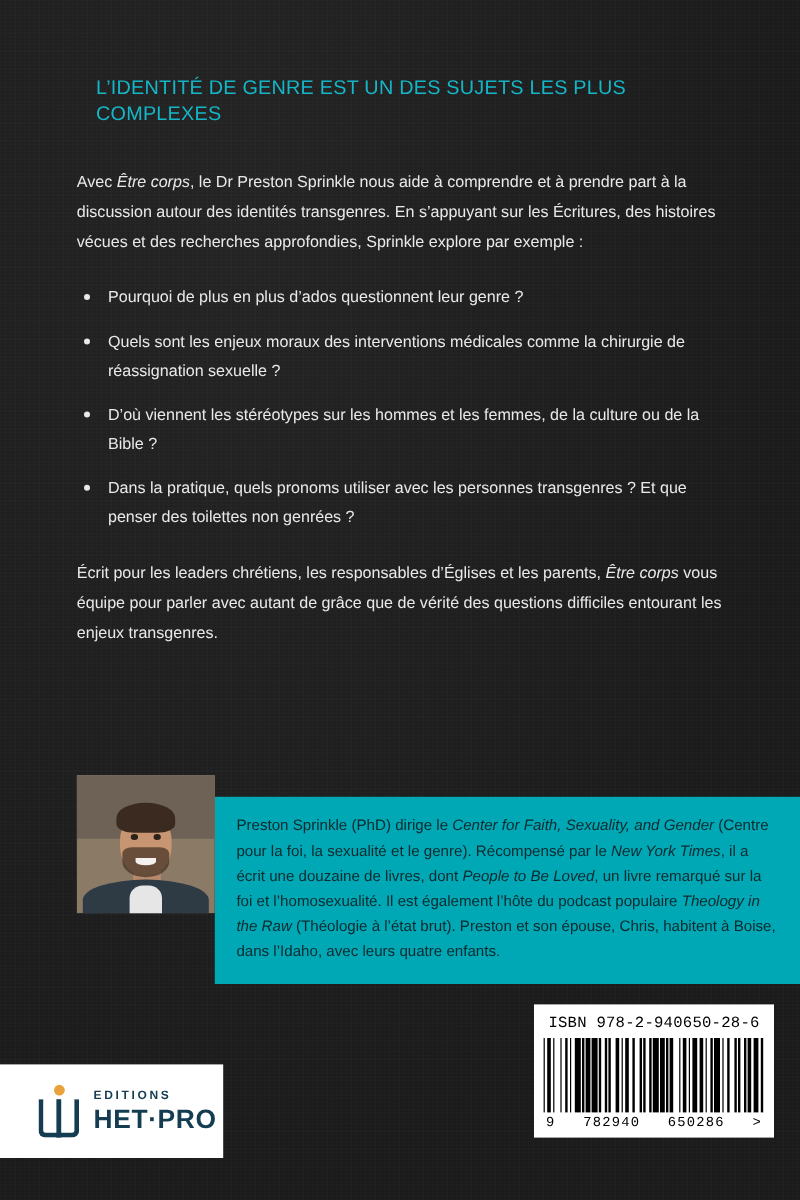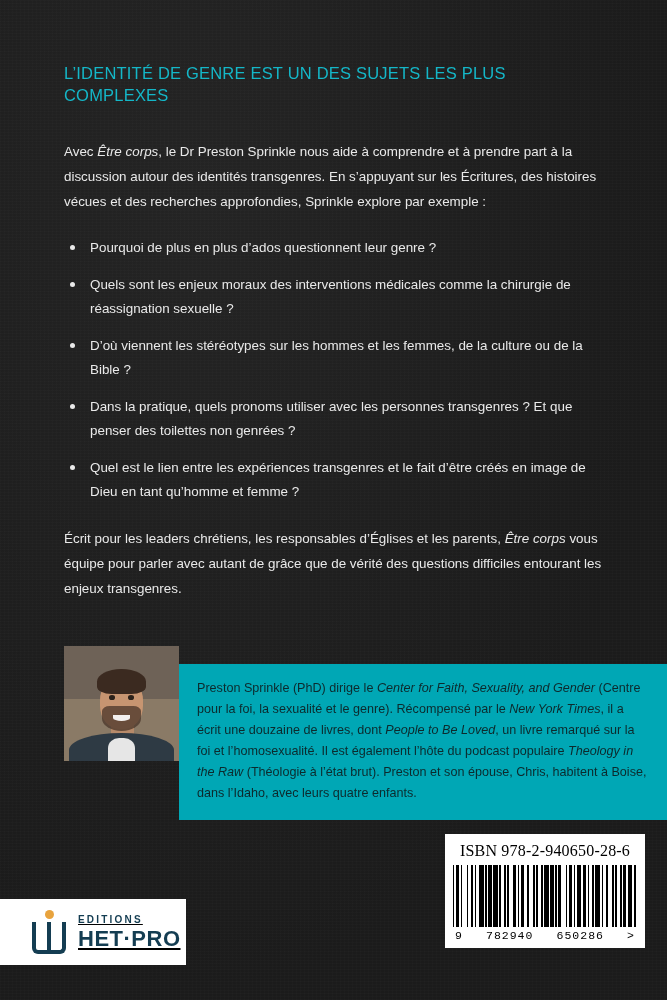--- a/index.html
+++ b/index.html
@@ -34,21 +34,21 @@
   
   .headline {
     margin-top: 62px;
   }
   .headline .ln {
     font-size: 16.5px;
     letter-spacing: 0.2px;
     line-height: 22px;
     font-weight: 400;
   }
-  .teal { color: #14b7c8; }
+  .teal { color: #14b7c8; margin-left: 16px; }
   .red  { color: #e03a3a; }
 
   
   .body-text {
     color: #e9e9e9;
     font-size: 13.4px;
     line-height: 25px;
     margin-top: 33px;
     font-weight: 300;
   }
@@ -134,24 +134,24 @@
   .isbn-block {
     position: absolute;
     right: 22px; bottom: 52px;
     width: 200px;
     background: #ffffff;
     padding: 6px 8px 6px 8px;
     text-align: center;
   }
   .isbn-text {
     color: #000;
-    font-size: 16px;
+    font-size: 13px;
     letter-spacing: .2px;
     margin: 2px 0 5px 0;
-    font-family: Liberation Serif, serif;
+    font-family: Liberation Mono, monospace;
   }
   .barcode {
     height: 62px;
     display: flex;
     align-items: flex-end;
     justify-content: center;
     gap: 0;
   }
   .barcode i {
     display: block;
@@ -165,27 +165,26 @@
     font-size: 11.5px;
     color: #000;
     padding: 2px 2px 0 2px;
     letter-spacing: 1px;
   }
 
   
   .publisher {
     position: absolute;
     left: 0; bottom: 35px;
-    width: 186px; height: 66px;
+    width: 186px; height: 78px;
     background: #ffffff;
     display: flex;
     align-items: center;
     padding-left: 32px;
     gap: 12px;
-    text-decoration: underline;
   }
   .pub-mark { width: 34px; height: 44px; position: relative; }
   .pub-dot { position:absolute; left: 13px; top: 0; width: 9px; height: 9px; border-radius:50%; background:#e8a33d; }
   .pub-cup {
     position:absolute; left: 0; top: 12px; width: 34px; height: 32px;
     border: 4px solid #143d52;
     border-top: none;
     border-radius: 0 0 6px 6px;
   }
   .pub-stem { position:absolute; left: 15px; top: 12px; width: 4px; height: 32px; background:#143d52; }
@@ -204,21 +203,20 @@
       <div class="ln teal">L’IDENTITÉ DE GENRE EST UN DES SUJETS LES PLUS COMPLEXES</div>
     </div>
 
     <p class="body-text">Avec <em>Être corps</em>, le Dr Preston Sprinkle nous aide à comprendre et à prendre part à la discussion autour des identités transgenres. En s’appuyant sur les Écritures, des histoires vécues et des recherches approfondies, Sprinkle explore par exemple :</p>
 
     <ul class="bullets">
       <li>Pourquoi de plus en plus d’ados questionnent leur genre ?</li>
       <li>Quels sont les enjeux moraux des interventions médicales comme la chirurgie de réassignation sexuelle ?</li>
       <li>D’où viennent les stéréotypes sur les hommes et les femmes, de la culture ou de la Bible ?</li>
       <li>Dans la pratique, quels pronoms utiliser avec les personnes transgenres ? Et que penser des toilettes non genrées ?</li>
-      <li>Quel est le lien entre les expériences transgenres et le fait d’être créés en image de Dieu en tant qu’homme et femme ?</li>
     </ul>
 
     <p class="closing">Écrit pour les leaders chrétiens, les responsables d’Églises et les parents, <em>Être corps</em> vous équipe pour parler avec autant de grâce que de vérité des questions difficiles entourant les enjeux transgenres.</p>
 
   </div>
 
   <div class="author-wrap">
     <div class="author-photo">
       <div class="ph-bg"></div>
       <div class="ph-bg2"></div>

